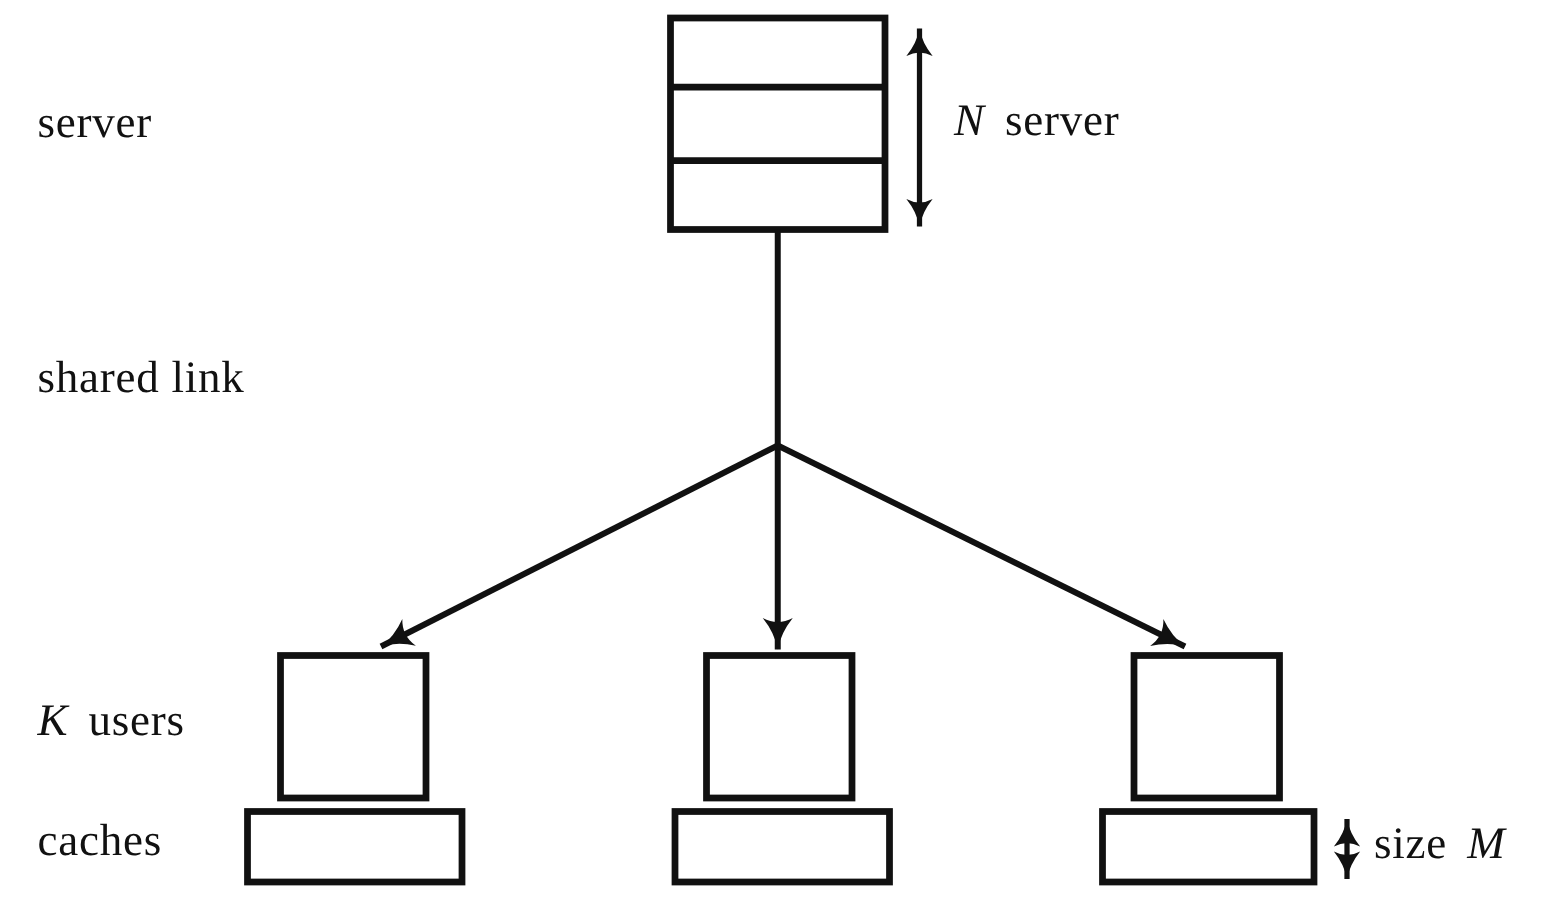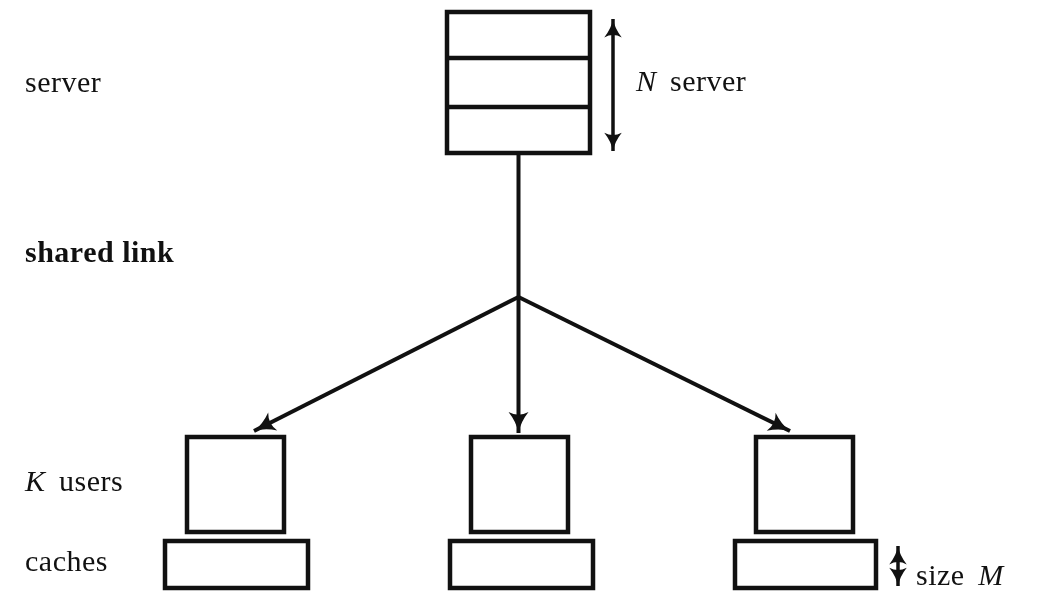--- a/index.html
+++ b/index.html
@@ -70,29 +70,29 @@
       <rect x="165" y="541" width="143" height="47"></rect>
       <rect x="450" y="541" width="143" height="47"></rect>
       <rect x="735" y="541" width="141" height="47"></rect>
     </g>
 
     <line x1="898" y1="546" x2="898" y2="586" stroke="#111111" stroke-width="3.5" marker-start="url(#ah)" marker-end="url(#ah)"></line>
   </svg>
 
   <div class="lbl" style="left:25px; top:64px;">server</div>
 
-  <div class="lbl" style="left:25px; top:234px;font-weight:bold;">shared link</div>
+  <div class="lbl" style="left:25px; top:234px;">shared link</div>
 
   <div class="lbl" style="left:25px; top:543px;">caches</div>
 
   <div class="lbl" style="left:25px; top:463px;">
     <span class="mvar sp-after">K</span><span>users</span>
   </div>
 
   <div class="lbl" style="left:636px; top:63px;">
     <span class="mvar sp-after">N</span><span>server</span>
   </div>
 
-  <div class="lbl" style="left:916px; top:545px;margin-top:12px;">
+  <div class="lbl" style="left:916px; top:545px;">
     <span class="sp-after">size</span><span class="mvar">M</span>
   </div>
 
 </div>
 
 </body></html>

